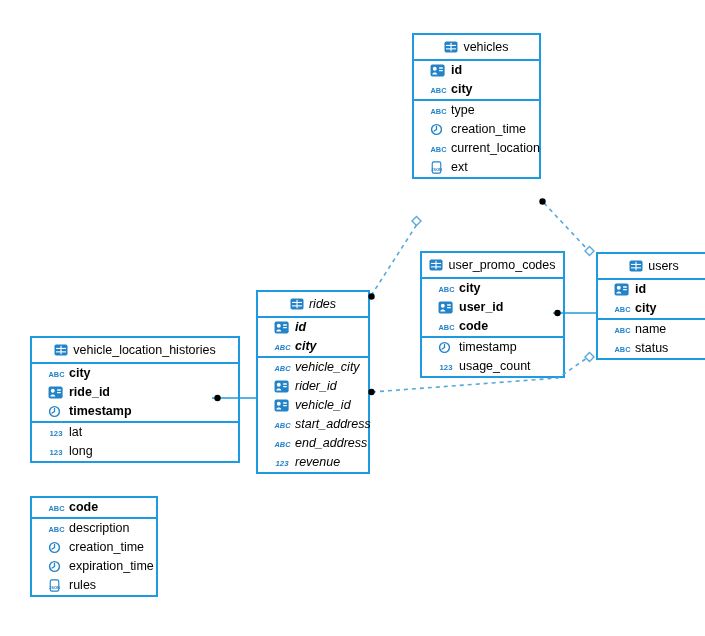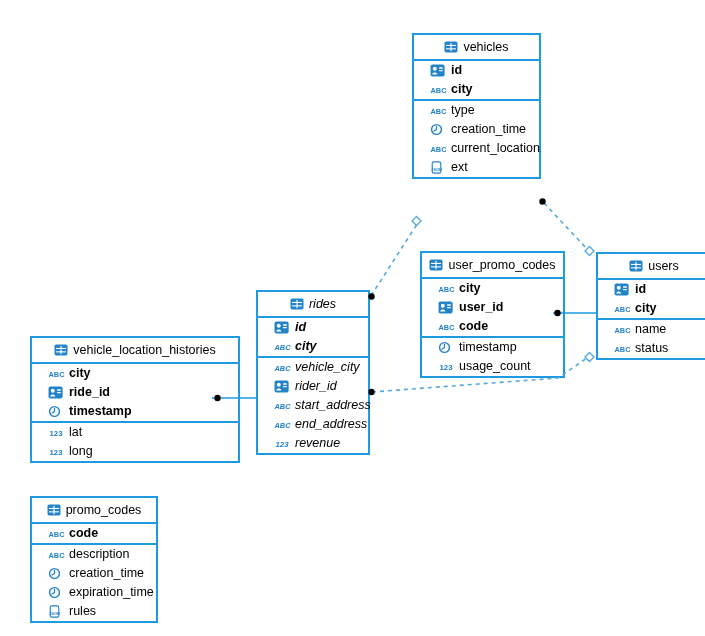--- a/index.html
+++ b/index.html
@@ -238,20 +238,26 @@
           </svg>
         <span class="fname">vehicle_city</span>
       </div>
       <div class="row">
         <svg class="fi" viewBox="0 0 14 12" preserveAspectRatio="xMinYMid">
             <use href="#i-uuid"></use>
           </svg>
         <span class="fname">rider_id</span>
       </div>
       <div class="row">
+        <svg class="fi" viewBox="0 0 14 12" preserveAspectRatio="xMinYMid">
+            <use href="#i-uuid"></use>
+          </svg>
+        <span class="fname">vehicle_id</span>
+      </div>
+      <div class="row">
         <svg class="fi" viewBox="0 0 17 12" preserveAspectRatio="xMinYMid">
             <use href="#i-text"></use>
           </svg>
         <span class="fname">start_address</span>
       </div>
       <div class="row">
         <svg class="fi" viewBox="0 0 17 12" preserveAspectRatio="xMinYMid">
             <use href="#i-text"></use>
           </svg>
         <span class="fname">end_address</span>
@@ -302,26 +308,20 @@
       <div class="row">
         <svg class="fi" viewBox="0 0 17 12" preserveAspectRatio="xMinYMid">
             <use href="#i-num"></use>
           </svg>
         <span class="fname">long</span>
       </div>
     </div>
   </div>
 
   <div class="tbl" style="left:30px;top:496px;width:128px;">
-    <div class="thead">
-      <svg class="hi" viewBox="0 0 14 12">
-          <use href="#i-table"></use>
-        </svg>
-      <span>promo_codes</span>
-    </div>
     <div class="sec-pk">
       <div class="row pk">
         <svg class="fi" viewBox="0 0 17 12" preserveAspectRatio="xMinYMid">
             <use href="#i-text"></use>
           </svg>
         <span class="fname">code</span>
       </div>
     </div>
     <div class="sec-body">
       <div class="row">

